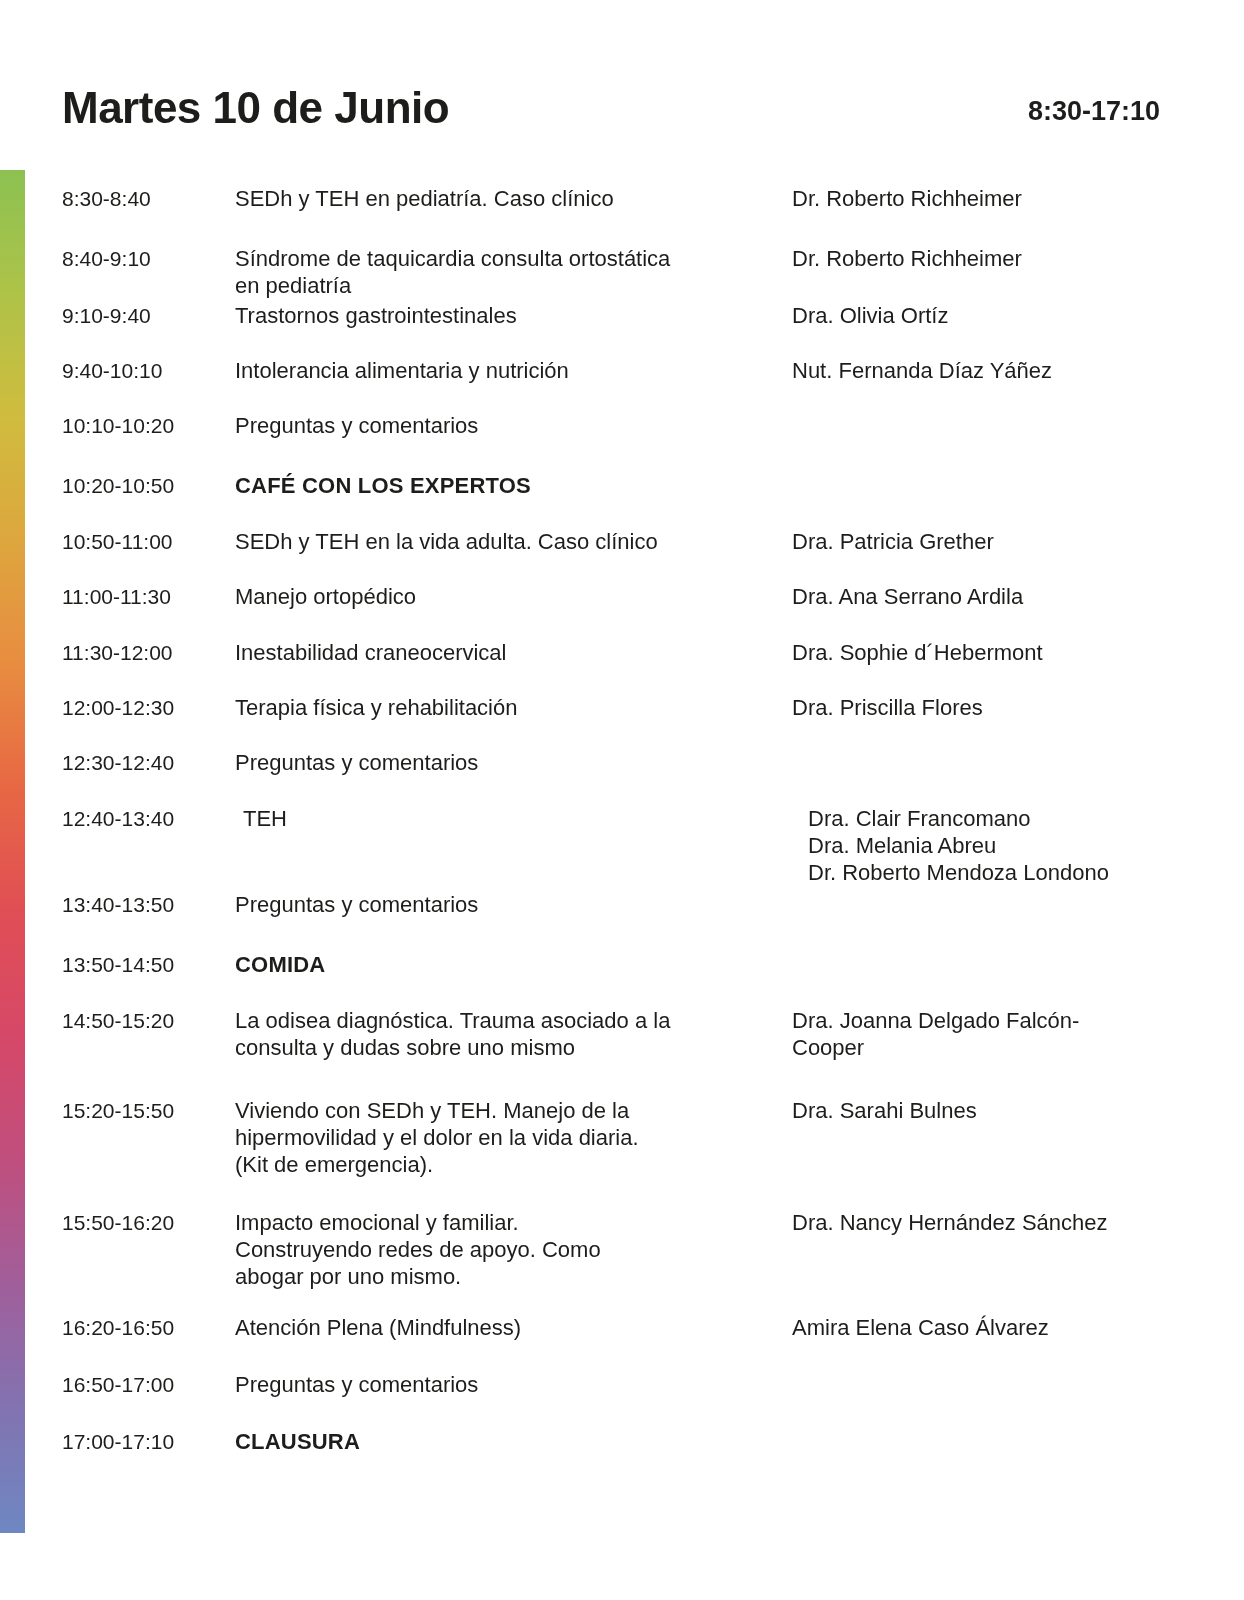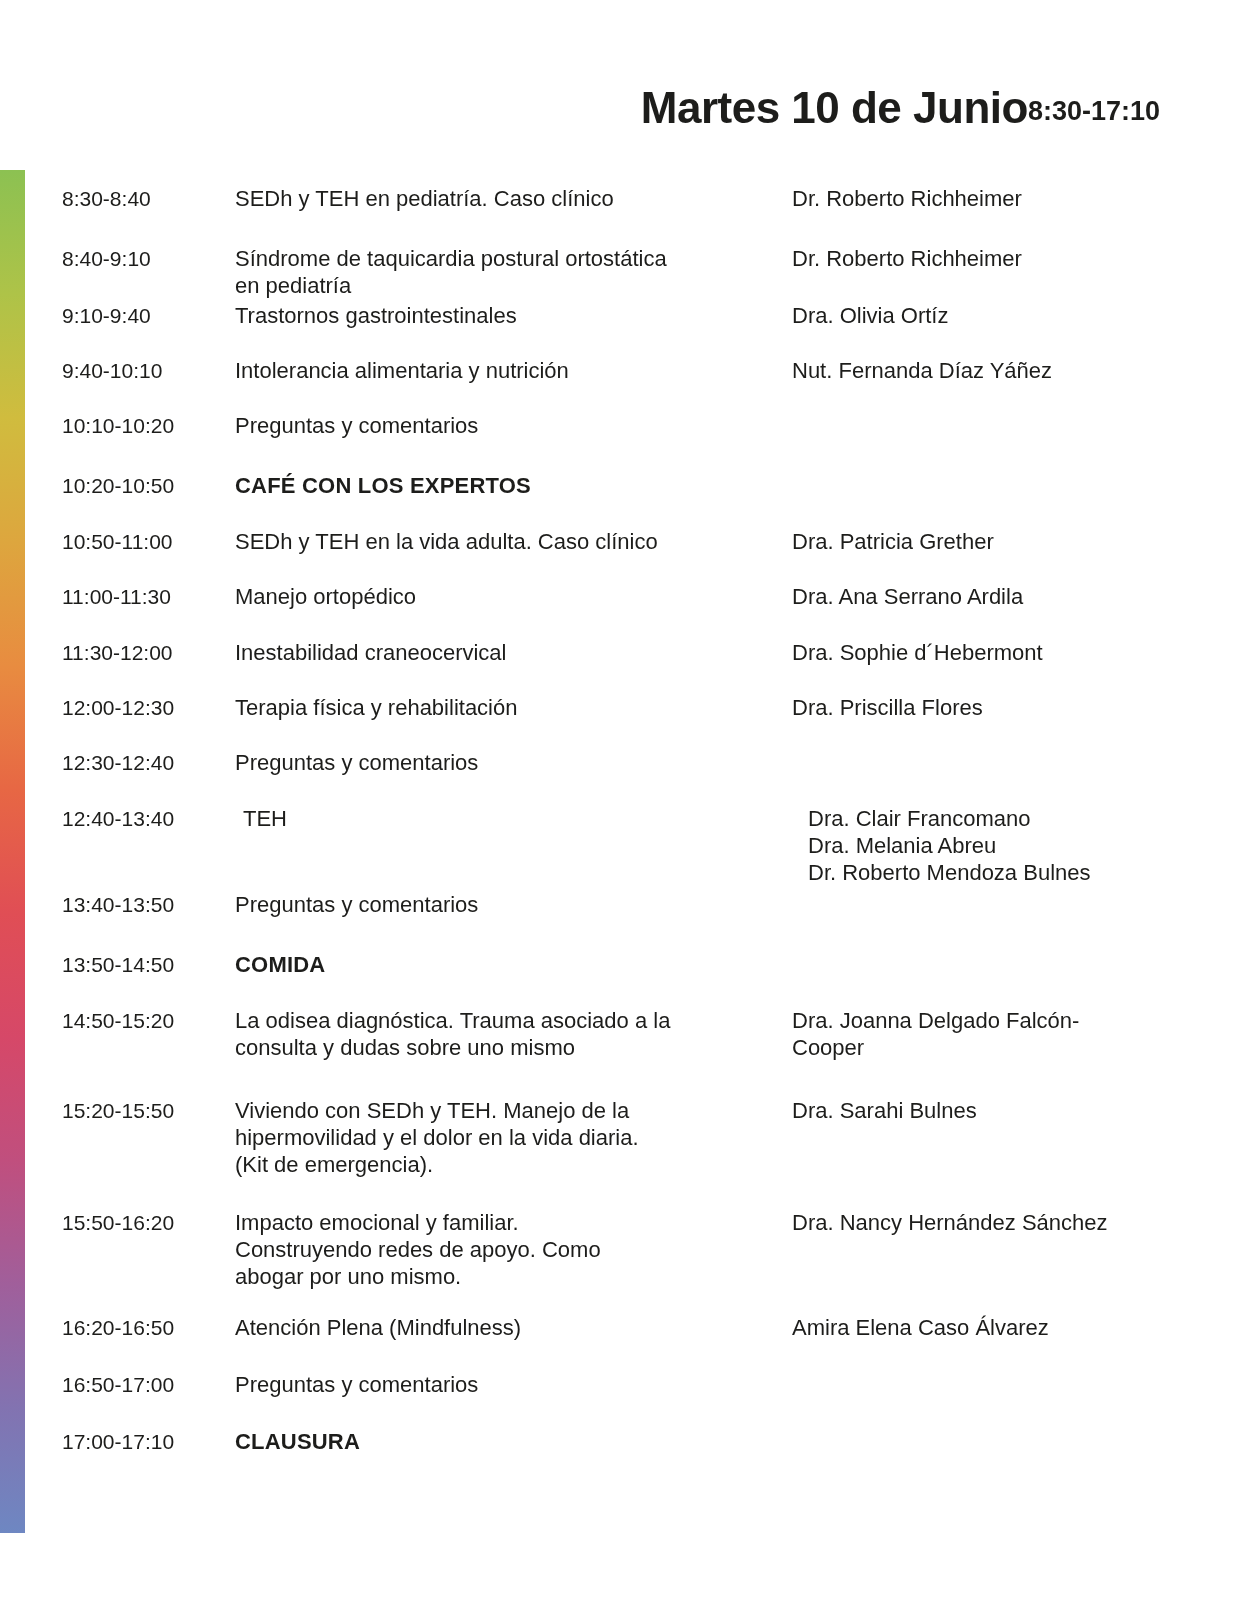--- a/index.html
+++ b/index.html
@@ -16,21 +16,21 @@
     left: 0; top: 170px;
     width: 25px; height: 1363px;
   }
   .page {
     position: relative;
     padding: 84px 84px 0 62px;
     box-sizing: border-box;
   }
   .header {
     display: flex;
-    justify-content: flex-end;
+    justify-content: space-between;
     align-items: flex-start;
     margin-bottom: 53px;
   }
   .page-title {
     font-size: 44px;
     font-weight: 700;
     line-height: 48px;
     letter-spacing: -0.5px;
   }
   .header-time {
@@ -82,21 +82,21 @@
           <div>SEDh y TEH en pediatría. Caso clínico</div>
         </div>
       <div class="cell-speaker">
           <div>Dr. Roberto Richheimer</div>
         </div>
     </div>
 
     <div class="row mb3">
       <div class="cell-time">8:40-9:10</div>
       <div class="cell-title">
-          <div>Síndrome de taquicardia postural ortostática</div>
+          <div>Síndrome de taquicardia consulta ortostática</div>
           <div>en pediatría</div>
         </div>
       <div class="cell-speaker">
           <div>Dr. Roberto Richheimer</div>
         </div>
     </div>
 
     <div class="row mb28">
       <div class="cell-time">9:10-9:40</div>
       <div class="cell-title">
@@ -182,21 +182,21 @@
     </div>
 
     <div class="row mb5">
       <div class="cell-time">12:40-13:40</div>
       <div class="cell-title">
           <div>TEH</div>
         </div>
       <div class="cell-speaker">
           <div>Dra. Clair Francomano</div>
           <div>Dra. Melania Abreu</div>
-          <div>Dr. Roberto Mendoza Bulnes</div>
+          <div>Dr. Roberto Mendoza Londono</div>
         </div>
     </div>
 
     <div class="row mb33">
       <div class="cell-time">13:40-13:50</div>
       <div class="cell-title">
           <div>Preguntas y comentarios</div>
         </div>
       <div class="cell-speaker"></div>
     </div>

